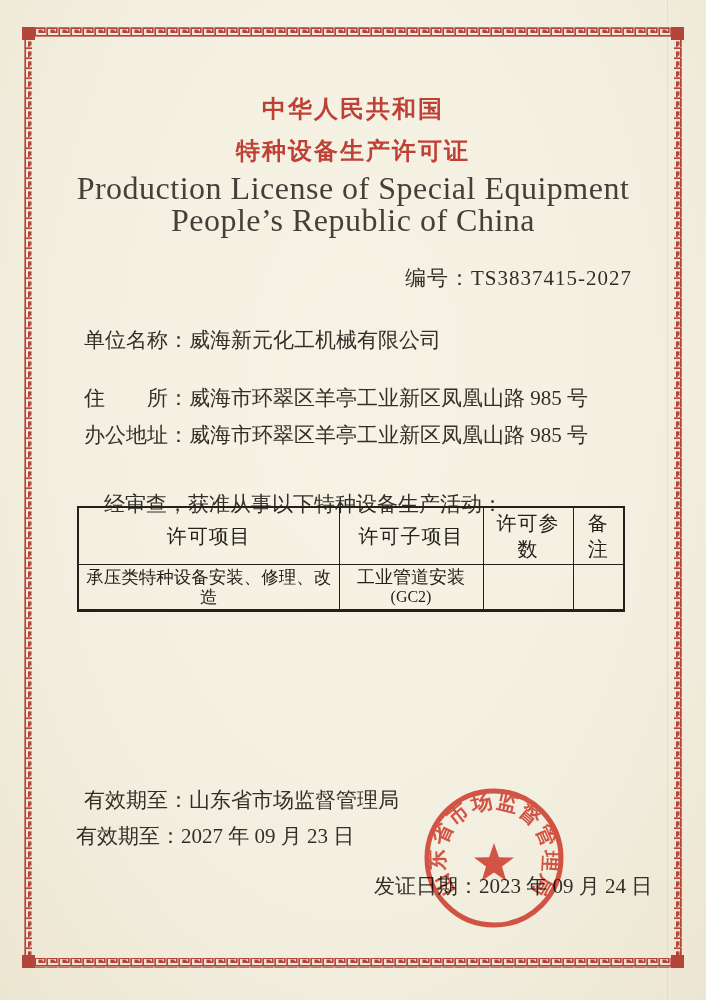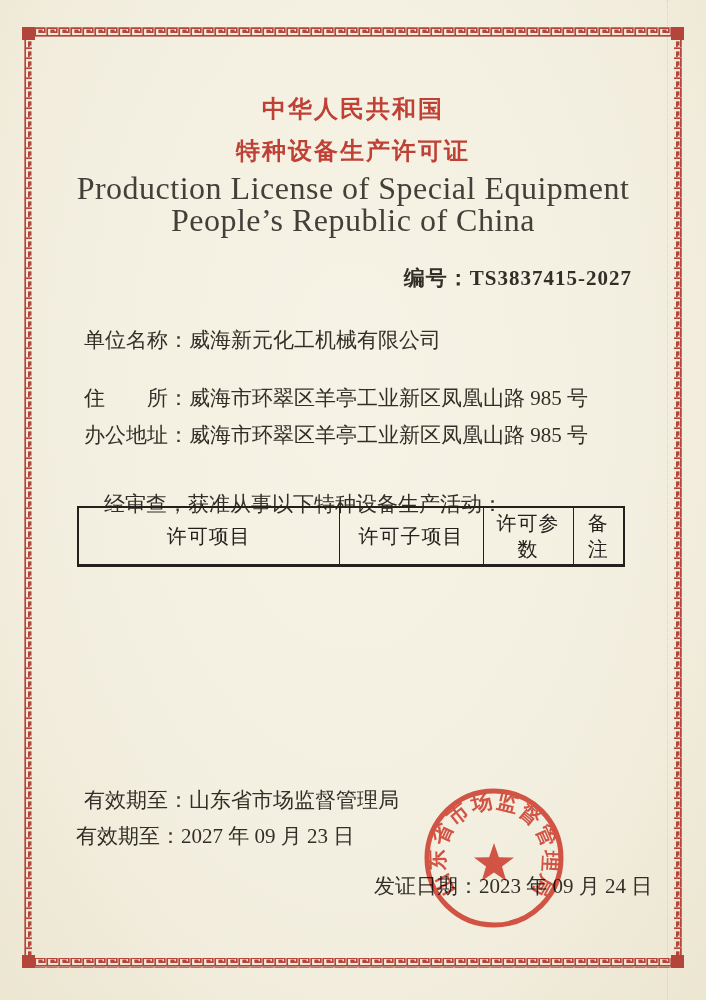--- a/index.html
+++ b/index.html
@@ -19,21 +19,21 @@
 
   .title-cn{
     color:#bf4136;font-weight:bold;
     font-size:24px;letter-spacing:2px;line-height:42px;
   }
   .title-en{
     color:#43403a;font-size:32px;line-height:32px;letter-spacing:0.5px;
   }
 
   .body-line{color:#332f28;font-size:21px;white-space:nowrap;}
-  .license-no{right:74px;text-align:center;letter-spacing:1px;font-weight:bold;}
+  .license-no{right:74px;text-align:center;letter-spacing:1px;}
 
   .lic-table{
     border-collapse:collapse;table-layout:fixed;
     width:546px;
     color:#24211c;
     background:transparent;
   }
   .lic-table,.lic-table td{border:1.6px solid #24211c;}
   .lic-table{border-width:2.4px;border-bottom-width:3.2px;}
   .lic-table td{text-align:center;vertical-align:middle;padding:2px 4px;}
@@ -83,20 +83,29 @@
       <col style="width:90px;">
       <col style="width:51px;">
   </colgroup>
   <tbody>
   <tr class="hdr-row">
     <td>许可项目</td>
     <td>许可子项目</td>
     <td>许可参数</td>
     <td>备注</td>
   </tr>
+  <tr class="data-row">
+    <td>承压类特种设备安装、修理、改造</td>
+    <td class="sub-cell">
+      <div>工业管道安装</div>
+      <div class="sub-line2">(GC2)</div>
+    </td>
+    <td></td>
+    <td></td>
+  </tr>
   </tbody>
 </table>
 
 <div class="abs body-line" style="left:84px;top:786px;">
   <span>有效期至：</span><span>山东省市场监督管理局</span>
 </div>
 <div class="abs body-line" style="left:76px;top:822px;">
   <span>有效期至：</span><span>2027 年 09 月 23 日</span>
 </div>
 <div class="abs body-line" style="left:374px;top:872px;">

